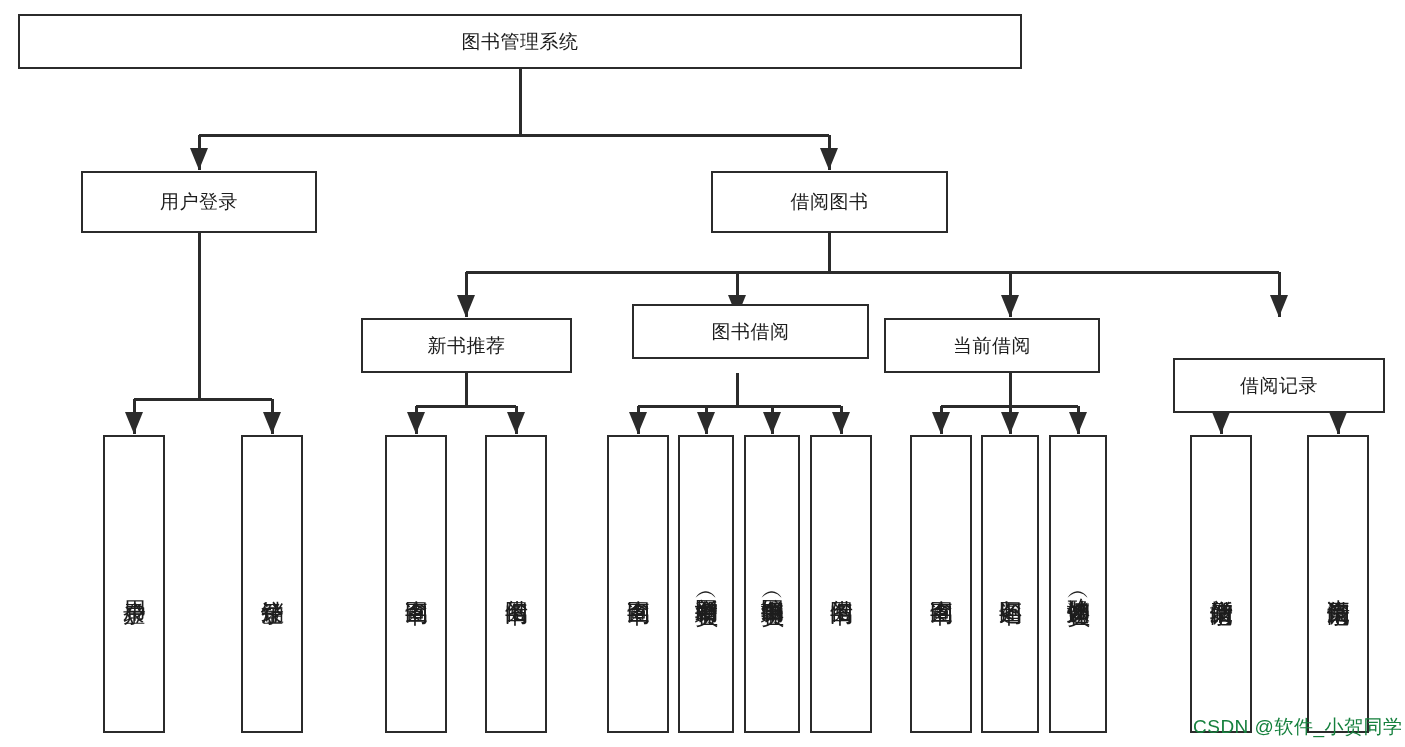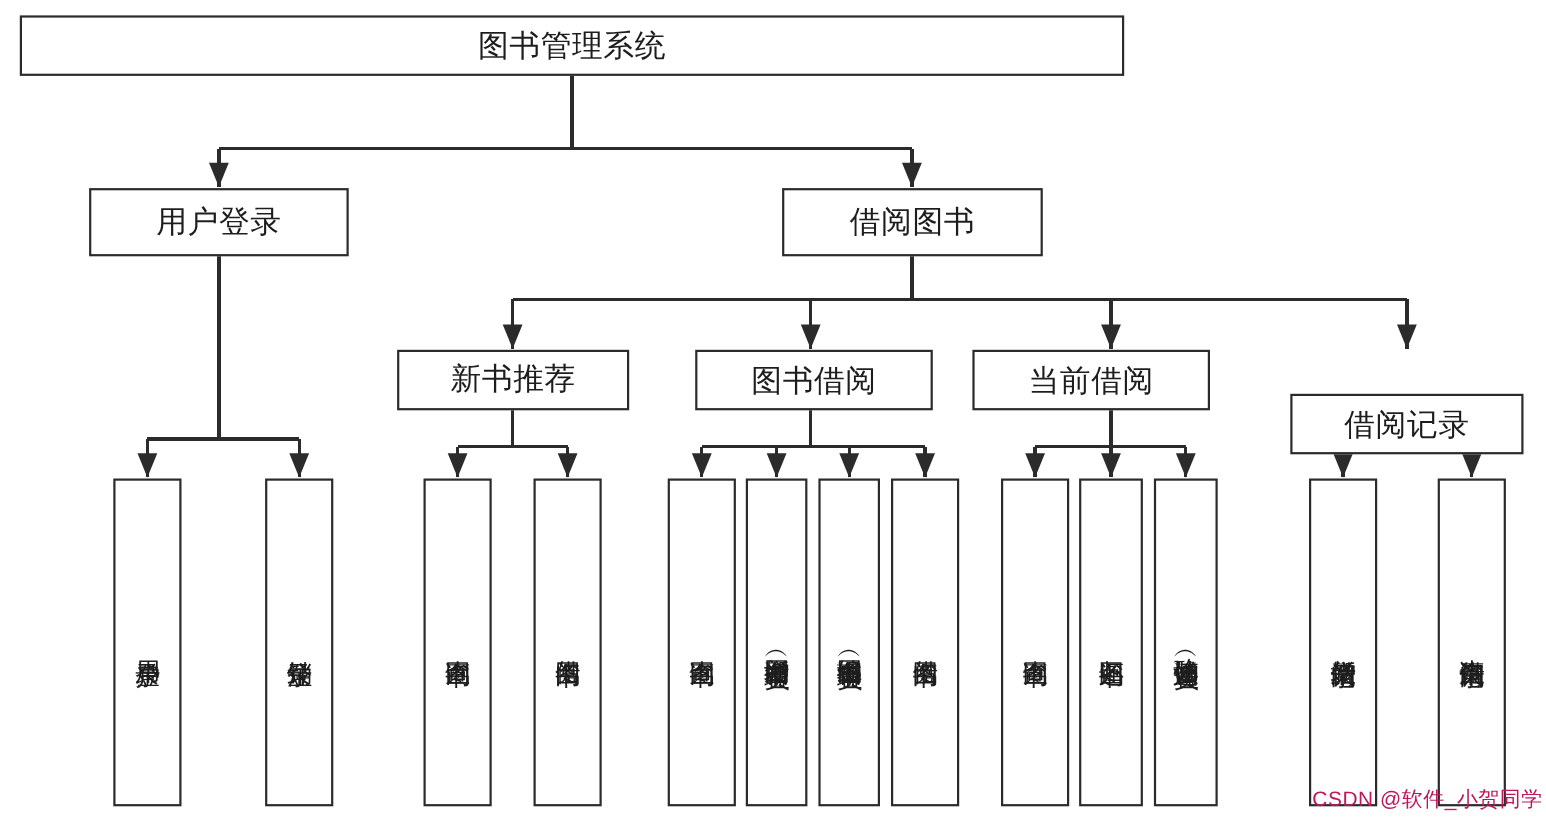--- a/index.html
+++ b/index.html
@@ -32,21 +32,21 @@
     border: 2.5px solid #2b2b2b;
     background: #ffffff;
     color: #1d1d1d;
     display: flex;
     align-items: center;
     justify-content: center;
     text-align: center;
     line-height: 1.12;
   }
   .node.horiz {
-    font-size: 28px;
+    font-size: 19px;
     letter-spacing: 0.5px;
   }
   .node.vert {
     writing-mode: vertical-rl;
     text-orientation: upright;
     font-size: 23px;
     padding-top: 4px;
     padding-bottom: 4px;
     letter-spacing: 1px;
     white-space: normal;
@@ -132,21 +132,21 @@
   <div class="node horiz" style="left: 81px; top: 171px; width: 236px; height: 62px;">
       <span>用户登录</span>
     </div>
   <div class="node horiz" style="left: 711px; top: 171px; width: 237px; height: 62px;">
       <span>借阅图书</span>
     </div>
 
   <div class="node horiz" style="left: 361px; top: 318px; width: 211px; height: 55px; font-family: Liberation Serif, serif;">
       <span>新书推荐</span>
     </div>
-  <div class="node horiz" style="left: 632px; top: 318px; width: 216px; height: 55px;">
+  <div class="node horiz" style="left: 632px; top: 304px; width: 237px; height: 55px;">
       <span>图书借阅</span>
     </div>
   <div class="node horiz" style="left: 884px; top: 318px; width: 216px; height: 55px;">
       <span>当前借阅</span>
     </div>
   <div class="node horiz" style="left: 1173px; top: 318px; width: 212px; height: 55px; margin-top: 40px;">
       <span>借阅记录</span>
     </div>
 
   <div class="node vert" style="left: 103px; top: 435px; width: 62px; height: 298px;">
@@ -182,15 +182,15 @@
   <div class="node vert" style="left: 1049px; top: 435px; width: 58px; height: 298px;">
       <span class="vtext">确认归还（管理员）</span>
     </div>
   <div class="node vert" style="left: 1190px; top: 435px; width: 62px; height: 298px;">
       <span class="vtext">新增借阅记录</span>
     </div>
   <div class="node vert" style="left: 1307px; top: 435px; width: 62px; height: 298px;">
       <span class="vtext">查询借阅记录</span>
     </div>
 
-  <div class="watermark" style="left: 1193px; top: 714px; color: #be185d;">CSDN @软件_小贺同学</div>
+  <div class="watermark" style="left: 1193px; top: 714px; color: #15803d;">CSDN @软件_小贺同学</div>
 
 </div>
 
 </body></html>

